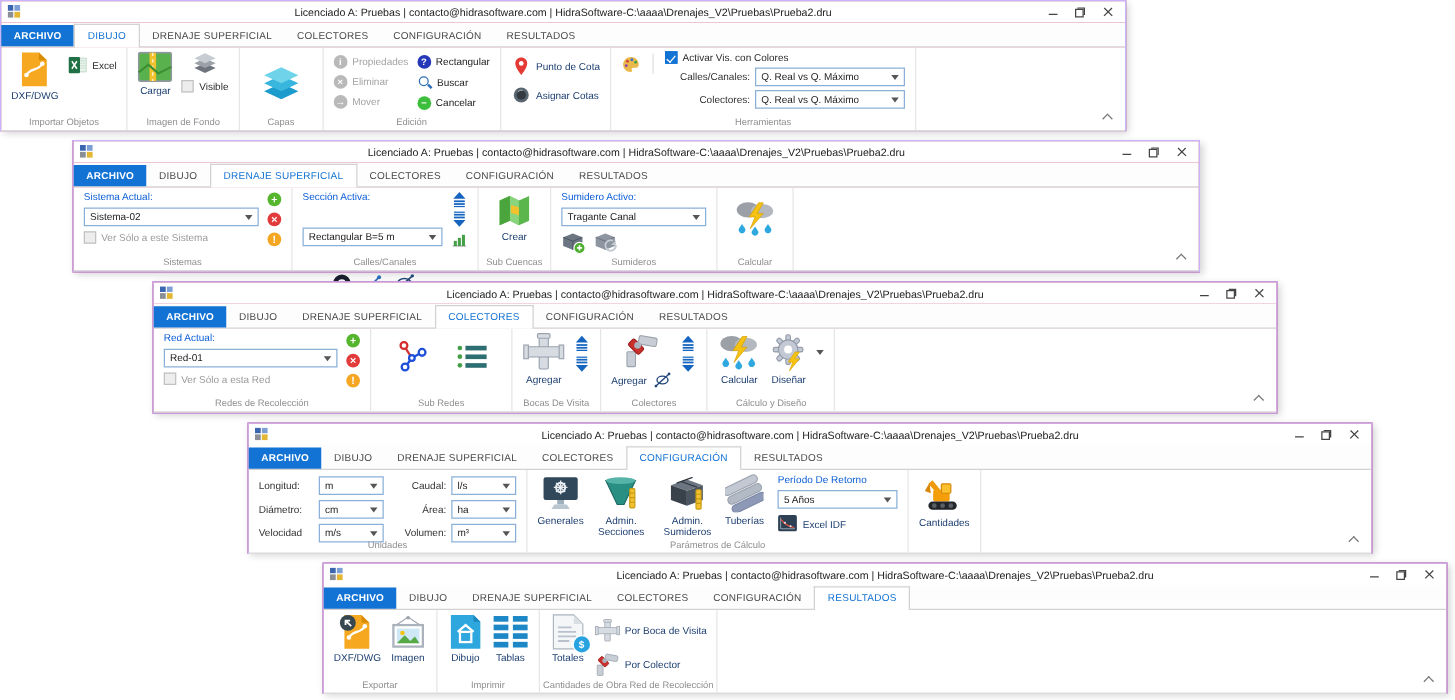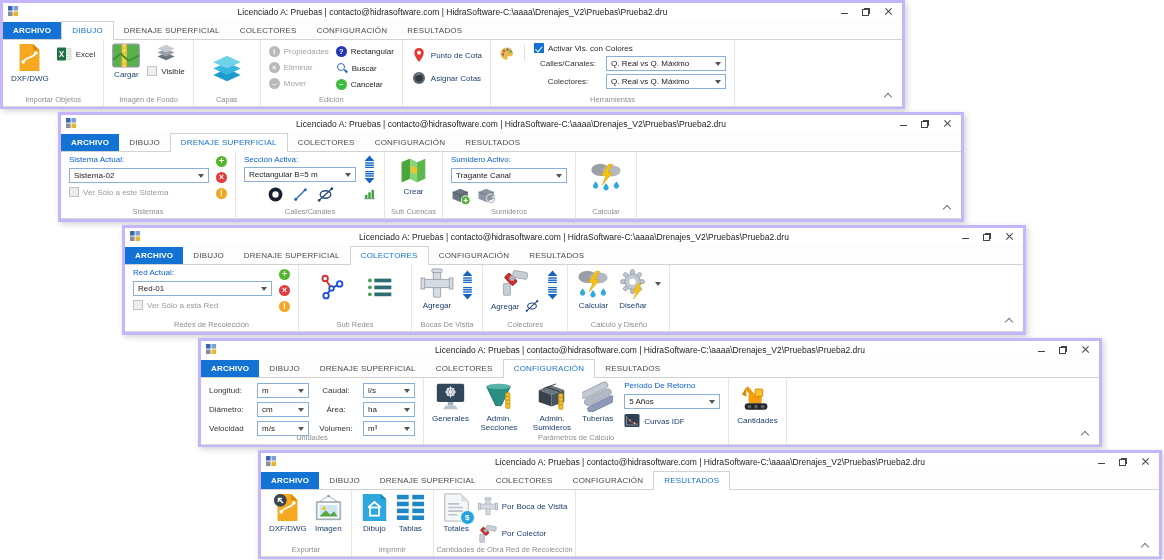--- a/index.html
+++ b/index.html
@@ -1,18 +1,18 @@
 <!DOCTYPE html>
 <html><head>
 <meta charset="utf-8">
 <style>
   html,body{margin:0;padding:0}
   body{width:1164px;height:560px;background:#fff;overflow:hidden;position:relative;
        font-family:"Liberation Sans",sans-serif;-webkit-font-smoothing:antialiased}
-  .win{position:absolute;background:#be185d;border:3px solid #c4b5fd;box-shadow:2px 2px 6px rgba(0,0,0,.18)}
+  .win{position:absolute;background:#be185d;border:1px solid #c4b5fd;box-shadow:2px 2px 6px rgba(0,0,0,.18)}
   
   .tbar{height:17px;display:flex;align-items:center;position:relative;background:#fff}
   .appico{margin-left:5px;z-index:2}
   .ttext{position:absolute;left:0;right:0;text-align:center;font-size:8.5px;color:#222;white-space:nowrap;overflow:hidden}
   .wctrl{margin-left:auto;display:flex;align-items:center;gap:14px;padding-right:10px;z-index:2}
   .ic-min{width:7px;height:1.4px;background:#444;margin-top:4px}
   .ic-max{position:relative;width:8px;height:8px}
   .ic-max::before{content:"";position:absolute;right:0;top:0;width:4.5px;height:4.5px;border:1px solid #444;background:#fff}
   .ic-max::after{content:"";position:absolute;left:0;bottom:0;width:4.5px;height:4.5px;border:1px solid #444;background:#fff}
   .ic-x{position:relative;width:8px;height:8px}
@@ -30,21 +30,21 @@
   .gl{position:absolute;left:0;right:0;bottom:1px;text-align:center;font-size:7.5px;color:#8f8f8f;line-height:10px;white-space:nowrap}
   .chev{position:absolute;right:11px;bottom:6px;width:5px;height:5px;border:solid #777;border-width:1.5px 0 0 1.5px;transform:rotate(45deg)}
   
   .col{display:flex;flex-direction:column}
   .frow{display:flex;align-items:center;gap:4px}
   .bb{display:flex;flex-direction:column;align-items:center;gap:2px;position:relative}
   .l{font-size:8px;color:#1c3e70;white-space:nowrap;text-align:center;line-height:9px}
   .dk{color:#2b2b2b}.gr{color:#9a9a9a}
   .bl{font-size:8px;color:#0b5ed7;white-space:nowrap;line-height:9px}
   .dl{font-size:8px;color:#333;white-space:nowrap}
-  .ra{text-align:center}
+  .ra{text-align:right}
   .sb{display:flex;align-items:center;gap:4px;font-size:8px;color:#222;white-space:nowrap}
   .sb.dis{color:#a3a3a3}
   .sel{height:15px;border:1px solid #8ab0d9;background:#fff;display:flex;align-items:center;font-size:8px;color:#222;padding:0 4px;box-sizing:border-box}
   .selv{white-space:nowrap;overflow:hidden}
   .car{margin-left:auto;width:0;height:0;border:3px solid transparent;border-top:4px solid #555;margin-top:4px;flex:none}
   .caret-s{width:0;height:0;border:3px solid transparent;border-top:4px solid #555;display:inline-block}
   .cb{width:10px;height:10px;border:1px solid #a8a8a8;background:#fbfbfb;box-sizing:border-box;position:relative;flex:none}
   .cb.dim{background:#ededed;border-color:#c2c2c2}
   .cb.on{background:#1273d4;border-color:#1273d4}
   .cb.on::after{content:"";position:absolute;left:2.5px;top:0.5px;width:3px;height:5.5px;border:solid #fff;border-width:0 1.6px 1.6px 0;transform:rotate(40deg)}
@@ -506,21 +506,21 @@
         </div>
       </div>
       <div class="col rounds">
         <span class="rbtn g">+</span>
         <span class="rbtn r">×</span>
         <span class="rbtn o">!</span>
       </div>
       <span class="gl">Sistemas</span>
     </div>
     <div class="rg">
-      <div class="col" style="gap:3px">
+      <div class="col" style="gap:20px">
         <span class="bl">Sección Activa:</span>
         <div class="sel" style="width:112px">
             <span class="selv">Rectangular B=5 m</span>
             <span class="car"></span>
           </div>
         <div class="frow" style="gap:8px;justify-content:center;margin-top:1px">
           <svg class="i18">
               <use href="#s-donut"></use>
             </svg>
           <svg class="i18">
@@ -775,21 +775,21 @@
       <div class="col" style="gap:4px;margin-left:4px">
         <span class="bl">Período De Retorno</span>
         <div class="sel" style="width:96px">
             <span class="selv">5 Años</span>
             <span class="car"></span>
           </div>
         <div class="frow">
           <svg class="i16">
               <use href="#s-idf"></use>
             </svg>
-          <span class="l">Curvas IDF</span>
+          <span class="l">Excel IDF</span>
         </div>
       </div>
       <span class="gl">Parámetros de Cálculo</span>
     </div>
     <div class="rg">
       <div class="bb" style="margin-top:2px">
         <svg class="i34">
             <use href="#s-digger"></use>
           </svg>
         <span class="l">Cantidades</span>

